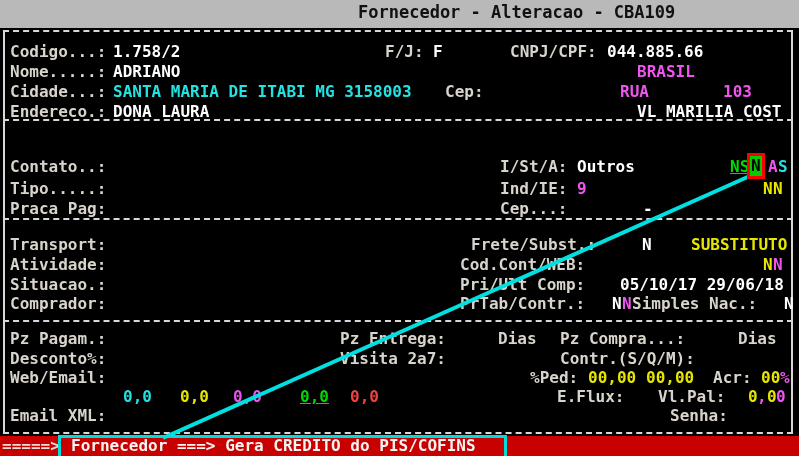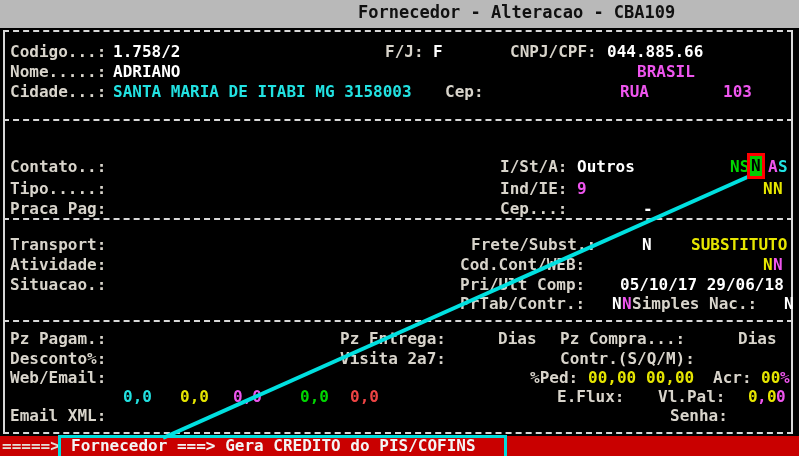--- a/index.html
+++ b/index.html
@@ -10,21 +10,21 @@
   .term{position:absolute;left:3px;top:30px;width:790px;height:404px;box-sizing:border-box;
     border:2px solid #d8d8d8;border-top-style:dashed;border-bottom-style:dashed;background:#000;}
   .row{position:absolute;left:0;right:0;height:20px;line-height:20px;}
   .f{position:absolute;white-space:pre;top:0;}
   .hdiv{position:absolute;left:-2px;right:-2px;height:0;border-top:2px dashed #d8d8d8;}
   .lab{color:#d8d4cb;}
   .wht{color:#ffffff;}
   .cyn{color:#22e2e2;}
   .mag{color:#ee55ee;}
   .yel{color:#e6e600;}
-  .grn{color:#00d800;}
+  .grn{color:#00d800;text-decoration:underline;}
   .red{color:#ee4444;}
   .hl{position:absolute;top:-4px;background:#00cc00;color:#000;border:3px solid #ff0000;
     padding:0 1px;line-height:20px;white-space:pre;z-index:5;}
   .statusbar{position:absolute;left:0;bottom:0;width:799px;height:20px;background:#c90000;}
   .statusbar .prompt{position:absolute;left:2px;top:0;line-height:20px;color:#e4e0d8;white-space:pre;}
   .msgbox{position:absolute;left:58px;top:-1px;width:449px;height:39px;box-sizing:border-box;
     border:3px solid #00dcdc;background:#c90000;}
   .msgbox span{position:absolute;left:10px;top:-1px;line-height:18px;color:#f4f4f4;white-space:pre;}
   .overlay{position:absolute;left:0;top:0;width:799px;height:456px;pointer-events:none;z-index:4;}
 </style>
@@ -51,20 +51,25 @@
       <span class="f lab" style="left:5px">Nome.....:</span>
       <span class="f wht" style="left:108px">ADRIANO</span>
       <span class="f mag" style="left:632px">BRASIL</span>
     </div>
     <div class="row" style="top:50px">
       <span class="f lab" style="left:5px">Cidade...:</span>
       <span class="f cyn" style="left:108px">SANTA MARIA DE ITABI MG 3158003</span>
       <span class="f lab" style="left:440px">Cep:</span>
       <span class="f mag" style="left:615px">RUA</span>
       <span class="f mag" style="left:718px">103</span>
+    </div>
+    <div class="row" style="top:70px">
+      <span class="f lab" style="left:5px">Endereco.:</span>
+      <span class="f wht" style="left:108px">DONA LAURA</span>
+      <span class="f wht" style="left:632px">VL MARILIA COST</span>
     </div>
 
     <div class="hdiv" style="top:87px"></div>
 
     <div class="row" style="top:125px">
       <span class="f lab" style="left:5px">Contato..:</span>
       <span class="f lab" style="left:495px">I/St/A:</span>
       <span class="f wht" style="left:572px">Outros</span>
       <span class="f grn" style="left:725px">NS</span>
       <span class="hl" style="left:742px">N</span>
@@ -97,20 +102,21 @@
       <span class="f lab" style="left:455px">Cod.Cont/WEB:</span>
       <span class="f yel" style="left:758px">N</span>
       <span class="f mag" style="left:768px">N</span>
     </div>
     <div class="row" style="top:243px">
       <span class="f lab" style="left:5px">Situacao.:</span>
       <span class="f lab" style="left:455px">Pri/Ult Comp:</span>
       <span class="f wht" style="left:615px">05/10/17 29/06/18</span>
     </div>
     <div class="row" style="top:262px">
+      <span class="f lab" style="left:5px">Comprador:</span>
       <span class="f lab" style="left:455px">PrTab/Contr.:</span>
       <span class="f wht" style="left:607px">N</span>
       <span class="f mag" style="left:617px">N</span>
       <span class="f lab" style="left:627px">Simples Nac.:</span>
       <span class="f wht" style="left:779px">N</span>
     </div>
 
     <div class="hdiv" style="top:288px"></div>
 
     <div class="row" style="top:297px">

